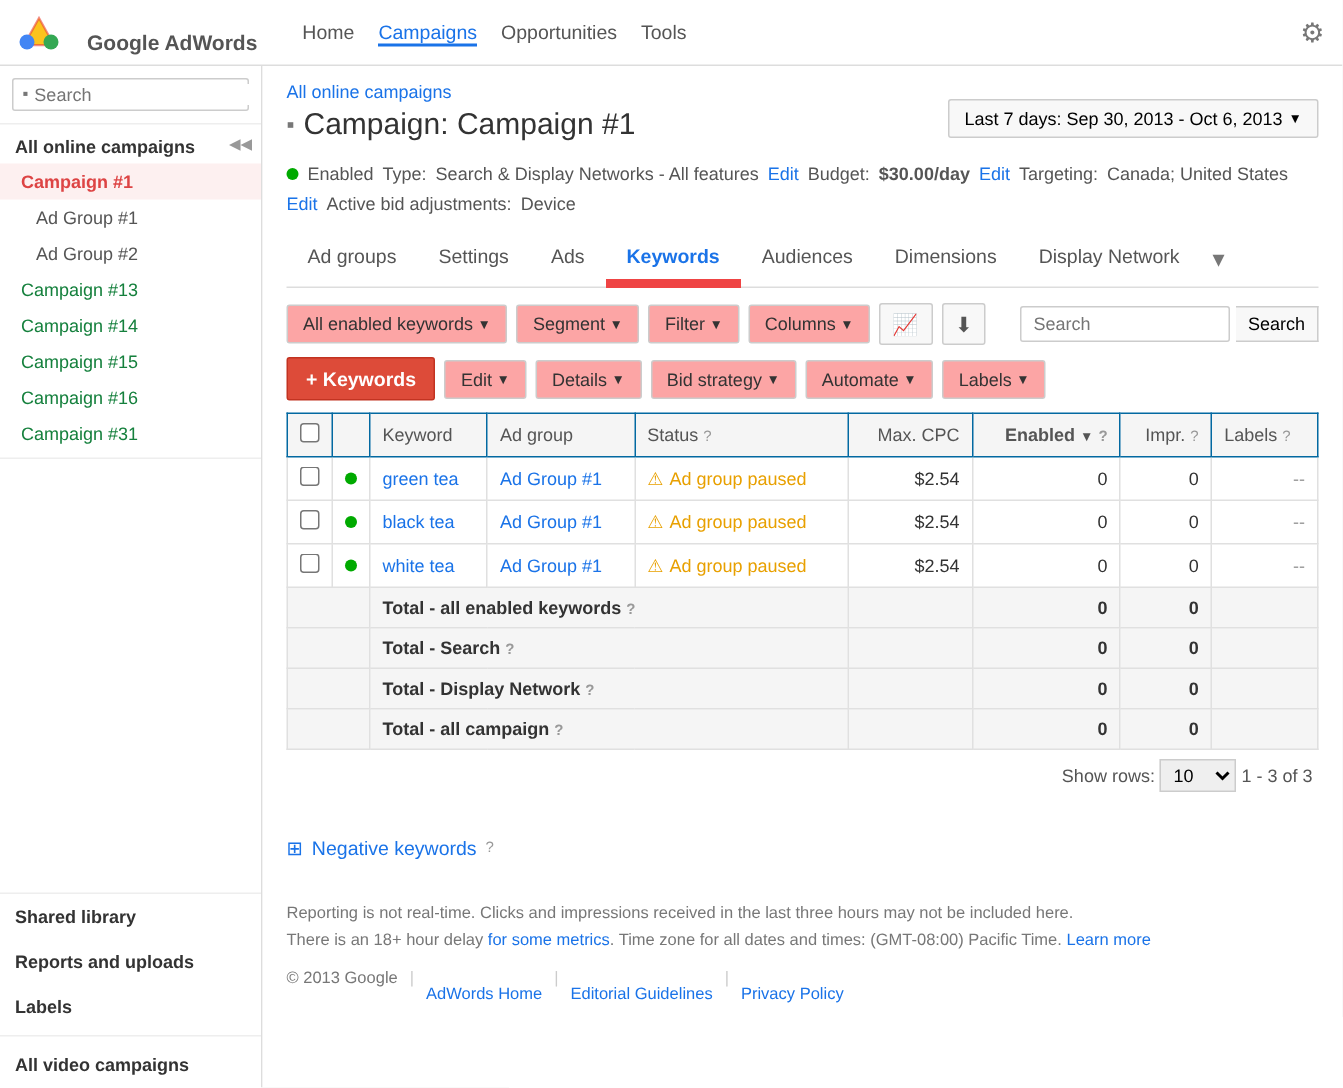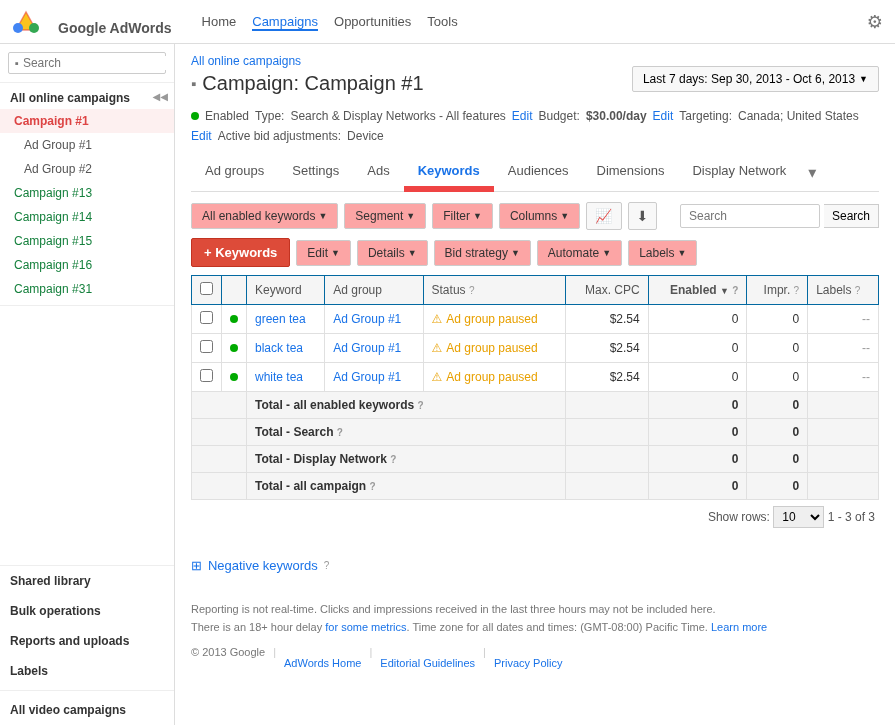--- a/index.html
+++ b/index.html
@@ -138,21 +138,20 @@
     <div class="sidebar-item sub">Ad Group #1</div>
     <div class="sidebar-item sub">Ad Group #2</div>
     <div class="sidebar-item">Campaign #13</div>
     <div class="sidebar-item">Campaign #14</div>
     <div class="sidebar-item">Campaign #15</div>
     <div class="sidebar-item">Campaign #16</div>
     <div class="sidebar-item">Campaign #31</div>
     <div class="sidebar-divider"></div>
     <div class="sidebar-bottom">
       <div class="sidebar-bottom-item">Shared library</div>
-      <div class="sidebar-bottom-item">Bulk operations</div>
       <div class="sidebar-bottom-item">Reports and uploads</div>
       <div class="sidebar-bottom-item">Labels</div>
       <div class="sidebar-divider"></div>
       <div class="sidebar-bottom-item">All video campaigns</div>
     </div>
   </div>
 
   <div class="content">
     <div class="content-inner">
 

